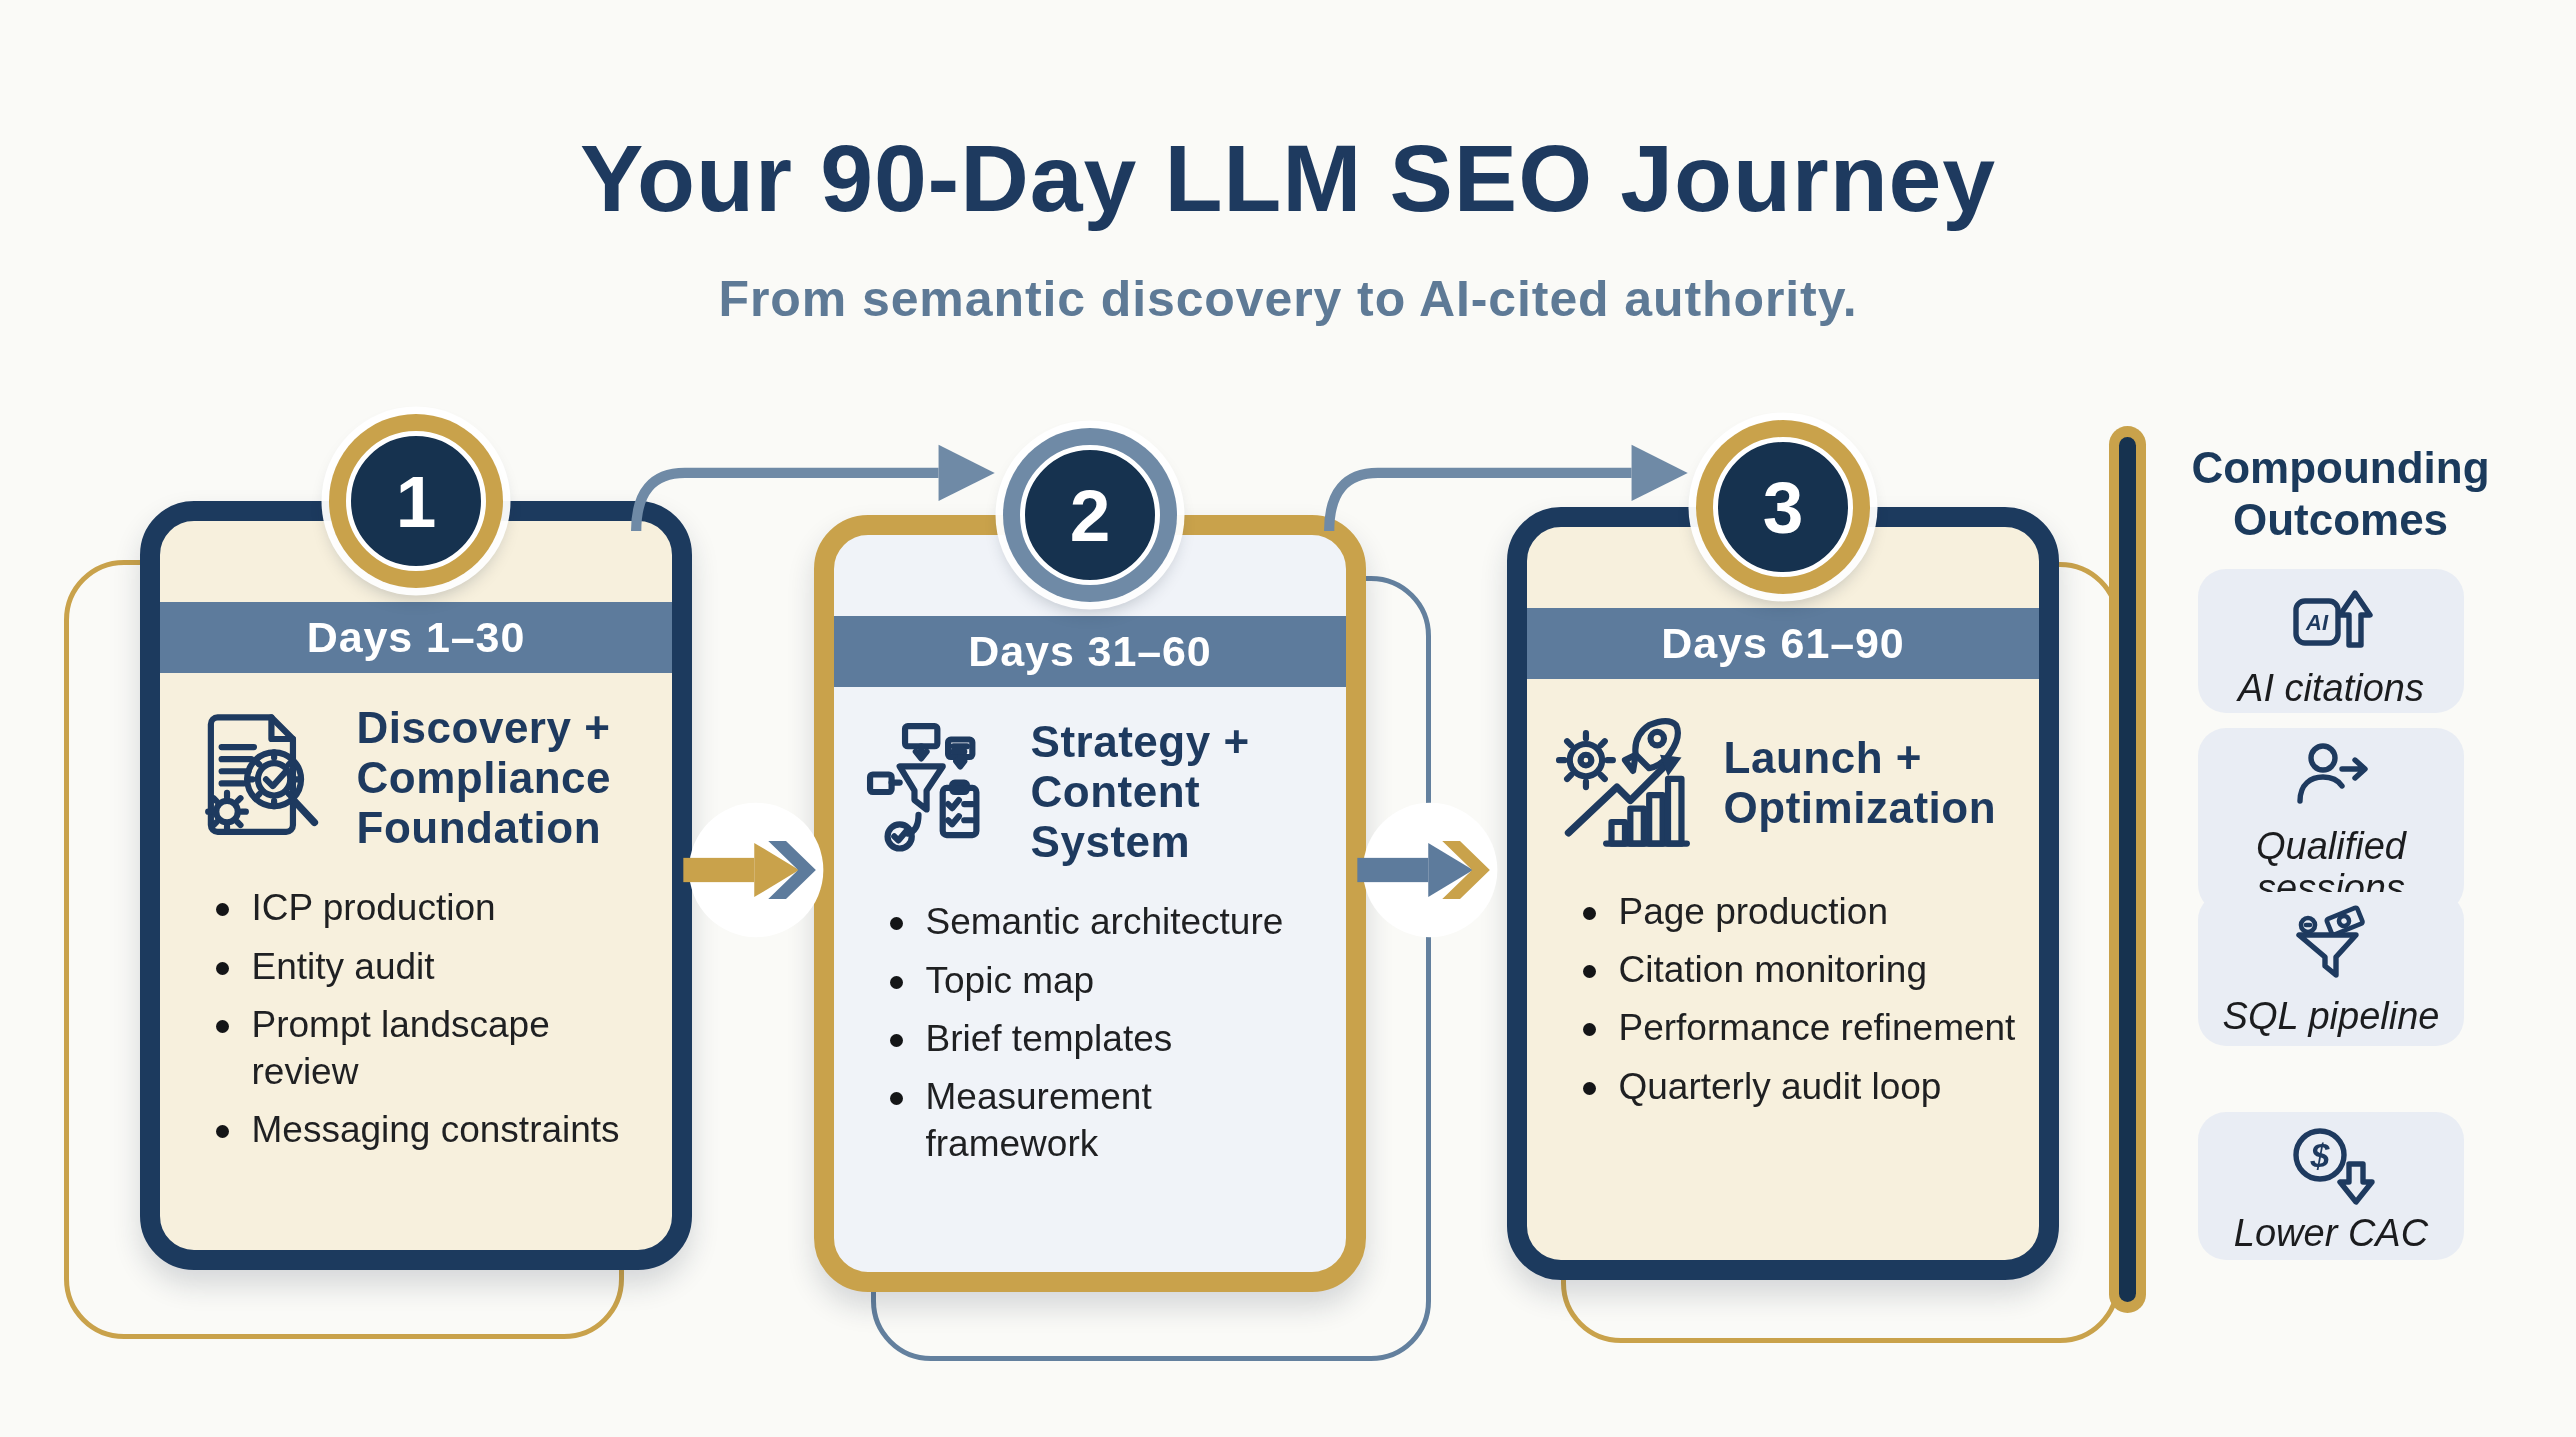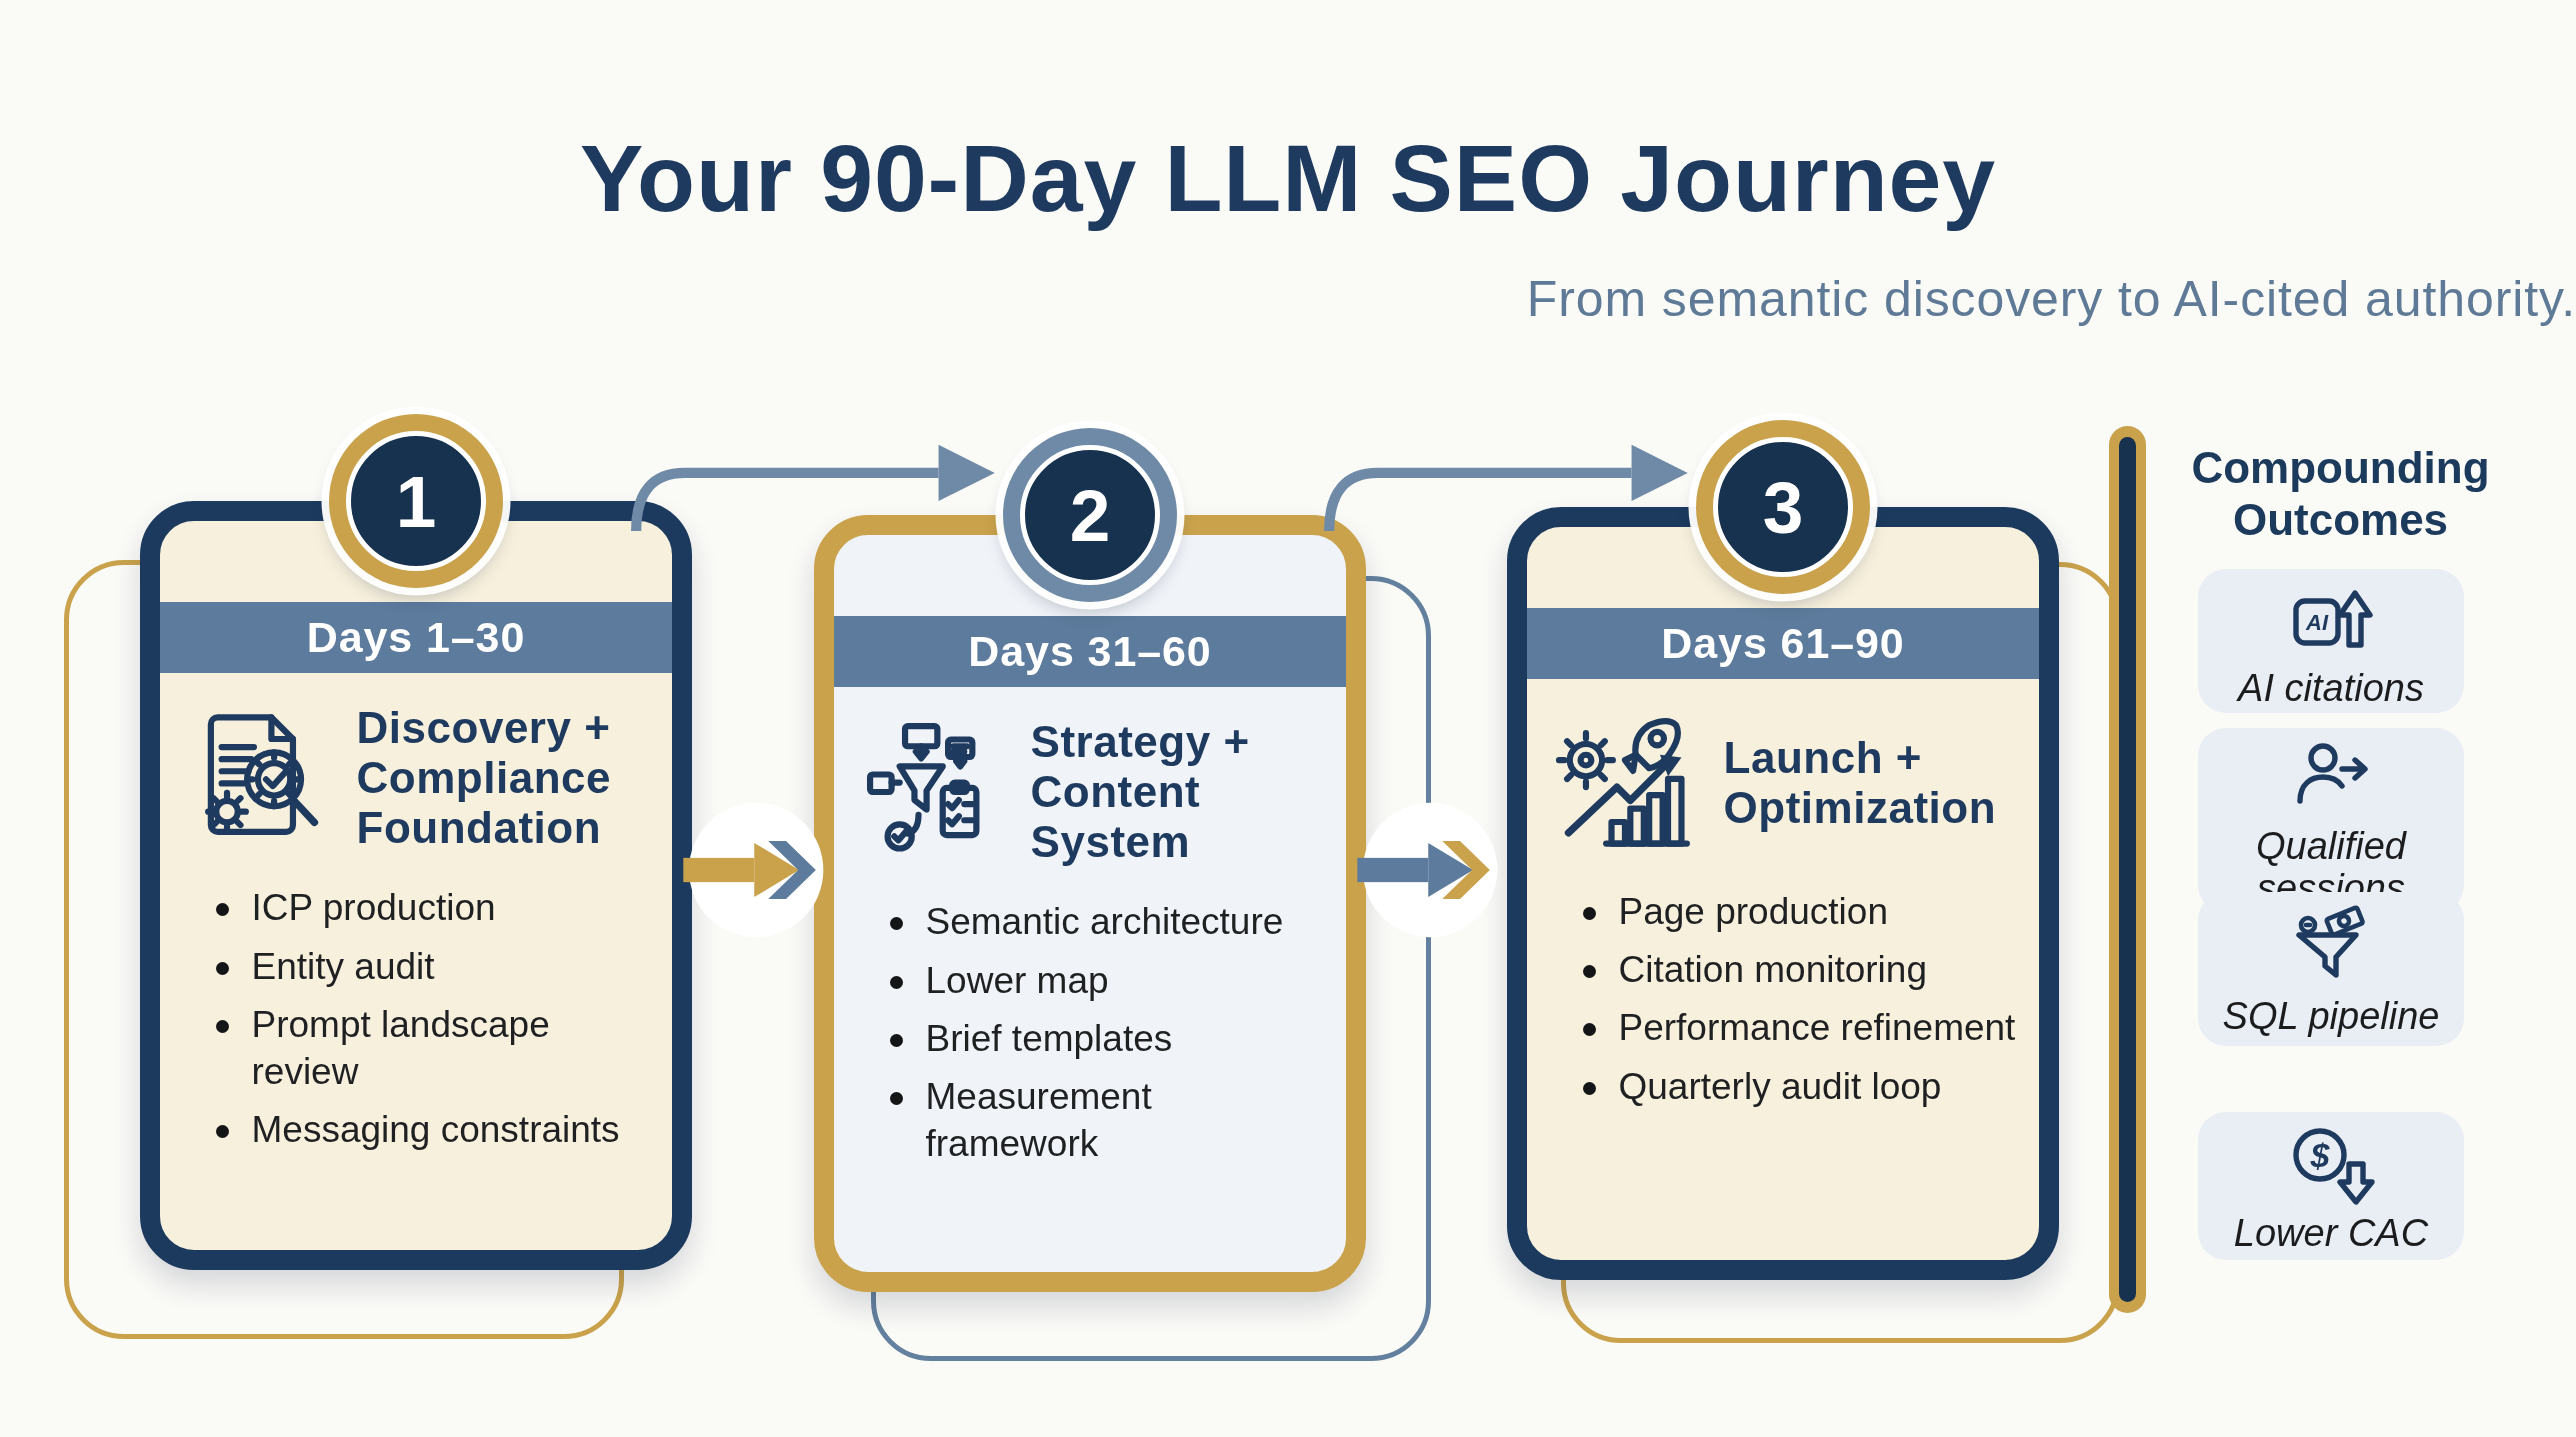--- a/index.html
+++ b/index.html
@@ -3,22 +3,22 @@
 <meta charset="utf-8">
 <style>
   html,body{margin:0;padding:0;}
   body{width:2576px;height:1438px;background:#fafaf7;overflow:hidden;
        font-family:"Liberation Sans", sans-serif;}
   .canvas{position:relative;width:2576px;height:1416px;}
 
   
   .title{position:absolute;left:0;top:124px;width:2576px;text-align:center;
          font-size:95px;font-weight:800;color:#1e3a5f;letter-spacing:0.9px;}
-  .subtitle{position:absolute;left:0;top:270px;width:2576px;text-align:right;
-         font-size:50px;font-weight:400;color:#5e7a96;letter-spacing:0.9px;}
+  .subtitle{position:absolute;left:0;top:270px;width:2576px;text-align:center;
+         font-size:50px;font-weight:700;color:#5e7a96;letter-spacing:0.9px;}
 
   
   .ghost{position:absolute;border:5.6px solid;border-radius:60px;background:transparent;z-index:0;}
   .ghost.gold{border-color:#c9a24b;}
   .ghost.slate{border-color:#63809e;}
 
   
   .stage-card{position:absolute;width:552px;border-radius:54px;border:20.6px solid #1c3a5e;
       box-sizing:border-box;z-index:2;box-shadow:0 15px 28px rgba(25,40,60,.16);}
   .stage-card.navy{border-color:#1c3a5e;background:#f7f0dd;}
@@ -148,21 +148,21 @@
           <rect class="ic" x="67" y="48" width="11" height="7" rx="2"></rect>
           <path class="ic" d="M64 64 l3 3 5 -6 M76 64 h6 M64 76 l3 3 5 -6 M76 76 h6"></path>
           <path class="ic" d="M42 72 q0 12 -8 14"></path>
           <circle class="ic" cx="28" cy="88" r="9"></circle>
           <path class="ic" d="M24 88 l3 3 6 -7"></path>
         </svg>
         <div class="stage-title">Strategy + Content System</div>
       </div>
       <ul class="bullets">
         <li>Semantic architecture</li>
-        <li>Lower map</li>
+        <li>Topic map</li>
         <li>Brief templates</li>
         <li>Measurement framework</li>
       </ul>
     </div>
   </div>
 
   <div class="stage-card navy" style="left:1507px;top:507px;height:773px;">
     <div class="phase-band">Days 61–90</div>
     <div class="stage-content">
       <div class="stage-head">

